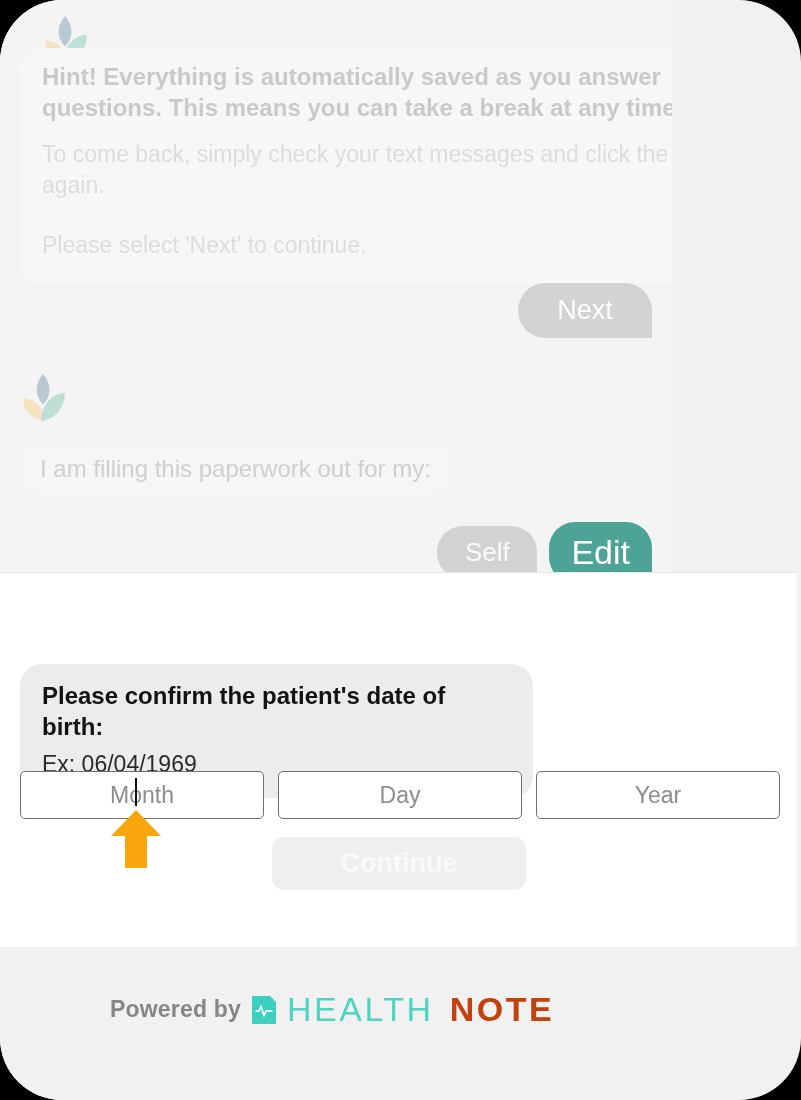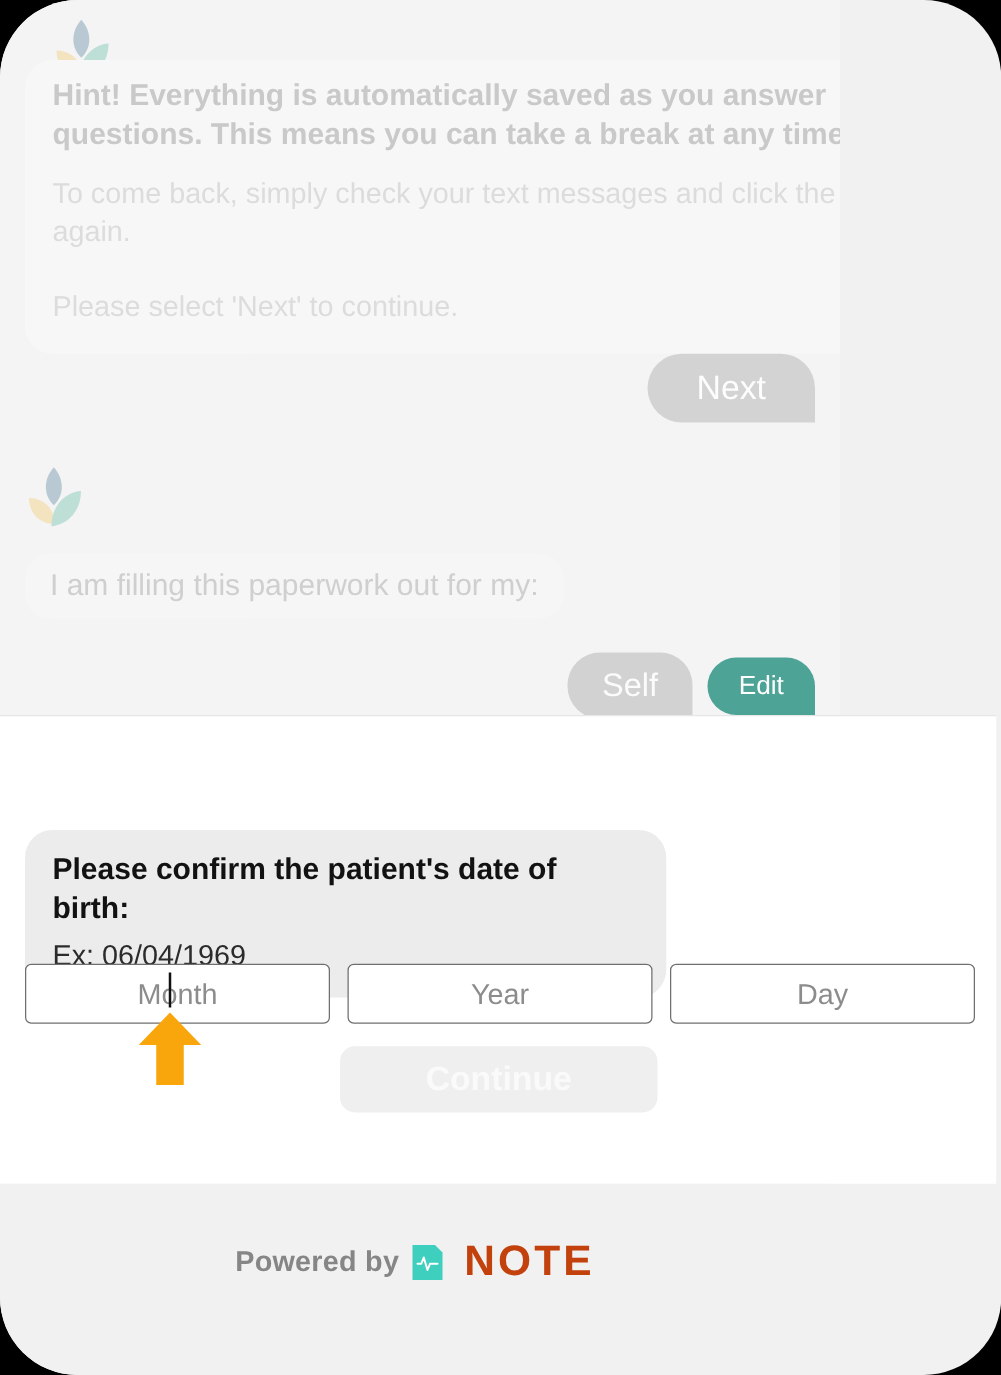--- a/index.html
+++ b/index.html
@@ -126,21 +126,21 @@
     background: #d2d2d2;
     border: none;
     border-radius: 26px 26px 0 26px;
     font-family: "Liberation Sans", sans-serif;
     cursor: pointer;
   }
   .btn-edit {
     min-width: 86px;
     box-sizing: border-box;
     padding: 11px 22px;
-    font-size: 21px;
+    font-size: 34px;
     color: #ffffff;
     background: #4ca396;
     border: none;
     border-radius: 26px 26px 0 26px;
     font-family: "Liberation Sans", sans-serif;
     cursor: pointer;
   }
 
   
   .active-card {
@@ -323,22 +323,22 @@
 
   <div class="active-card">
 
     <div class="bubble-question">
       <p class="q-title">Please confirm the patient's date of birth:</p>
       <p class="q-example">Ex: 06/04/1969</p>
     </div>
 
     <div class="date-fields">
       <input class="date-input focused" type="text" placeholder="Month" style="">
+      <input class="date-input" type="text" placeholder="Day" style="">
       <input class="date-input" type="text" placeholder="Year" style="">
-      <input class="date-input" type="text" placeholder="Day" style="">
     </div>
 
     <div class="caret-mark"></div>
 
     <button class="btn-continue">Continue</button>
   </div>
 
   <div class="pointer-arrow">
     <svg viewBox="0 0 50 58" width="50" height="58" aria-hidden="true">
       <polygon points="25,0 50,26 36,26 36,58 14,58 14,26 0,26" fill="#F9A60D"></polygon>
@@ -347,17 +347,18 @@
 
   <div class="footer">
     <div class="footer-inner">
       <span class="powered-by">Powered by</span>
       <span class="brand-mark">
         <svg viewBox="0 0 26 30" width="26" height="30" aria-hidden="true">
           <path d="M1 1 H19 L25 7 V29 H1 Z" fill="#3ecfbf"></path>
           <polyline points="5,16 8,16 10,11 13,21 15,16 21,16" fill="none" stroke="#ffffff" stroke-width="1.6" stroke-linecap="round" stroke-linejoin="round"></polyline>
         </svg>
       </span>
+      <span class="brand-health">HEALTH</span>
       <span class="brand-note">NOTE</span>
     </div>
   </div>
 
 </div>
 
 </body></html>

